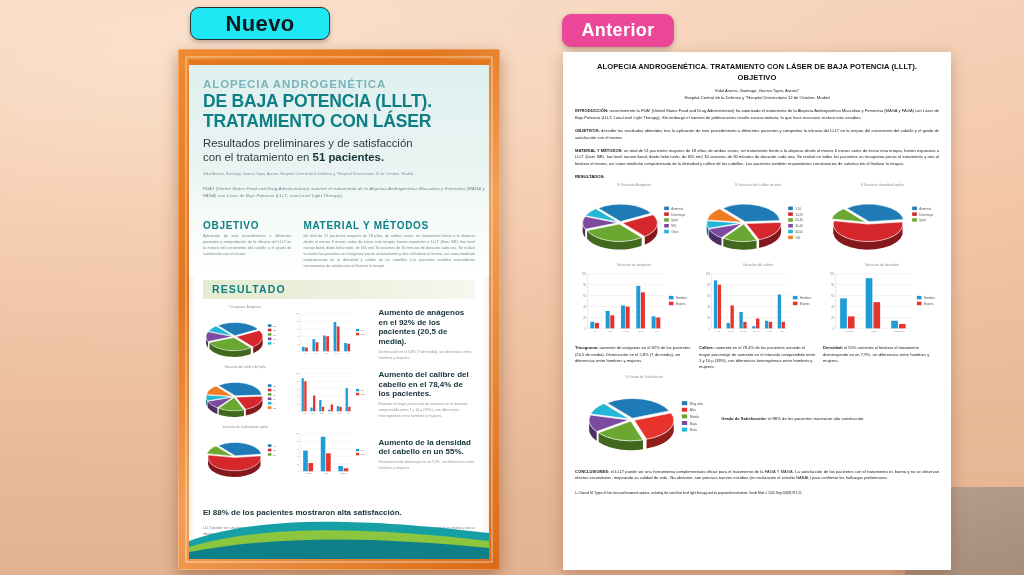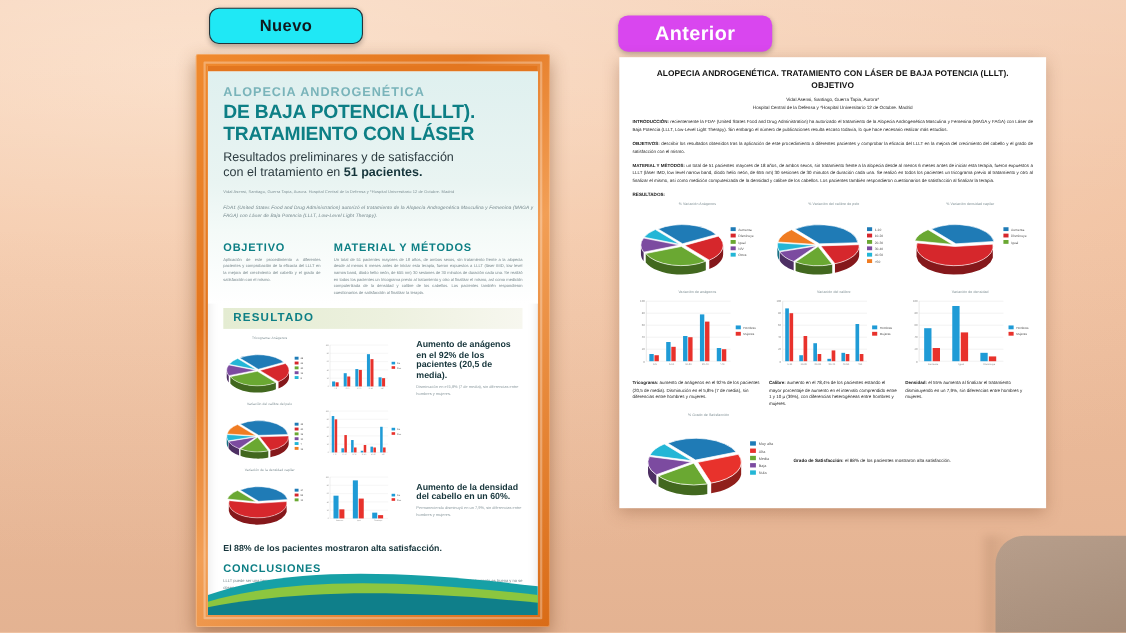--- a/index.html
+++ b/index.html
@@ -40,26 +40,26 @@
     display: flex; align-items: center; justify-content: center;
     border-radius: 9px;
     font-weight: bold;
     letter-spacing: .4px;
     box-shadow: 0 2px 5px rgba(0,0,0,.25);
   }
   #badge-nuevo {
     left: 190px; top: 7px; width: 140px; height: 33px;
     background: #1fe8f5;
     color: #10181c;
-    font-size: 15px;
+    font-size: 22px;
     border: 1.5px solid #23343a;
   }
   #badge-anterior {
-    left: 562px; top: 14px; width: 140px; height: 33px;
-    background: #d946ef;
+    left: 562px; top: 14px; width: 112px; height: 33px;
+    background: #ec4899;
     color: #ffffff;
     font-size: 18px;
   }
 
   
   #frame {
     position: absolute;
     left: 178px; top: 49px; width: 322px; height: 521px;
     background:
       linear-gradient(135deg, #f08a2e 0%, #e3761f 30%, #f29f56 55%, #d96b16 100%);
@@ -162,21 +162,21 @@
   #imd-tag { border-left: 1px solid #9fb6c2; padding-left: 3px; line-height: 1.15; }
   #imd-tag div { color: #5d7a88; font-size: 3.2px; letter-spacing: .5px; font-weight: bold; }
   #nw-wave {
     position: absolute; left: 0; right: 0; bottom: 0; height: 46px;
     flex: 0 0 auto;
   }
 
   
   #poster-old {
     position: absolute;
-    left: 563px; top: 52px; width: 388px; height: 410px;
+    left: 563px; top: 52px; width: 388px; height: 518px;
     background: #ffffff;
     box-shadow: 0 4px 14px rgba(120,70,40,.35);
     padding: 10px 12px;
     overflow: hidden;
   }
   .ol-title {
     text-align: center; color: #111111; font-weight: bold;
     font-size: 7.6px; line-height: 1.42; letter-spacing: .05px;
   }
   .ol-authors { text-align: center; color: #222; font-size: 4.2px; margin-top: 4px; line-height: 1.5; }
@@ -369,20 +369,24 @@
               <text x="59.5" y="55.2" font-size="2" fill="#888" text-anchor="middle">40-50</text>
               <rect x="66.98" y="22.86" width="2.8666666666666667" height="29.14" fill="#1f9bd6"></rect>
               <rect x="70.31333333333333" y="46.36" width="2.8666666666666667" height="5.64" fill="#e8322c"></rect>
               <text x="70.5" y="55.2" font-size="2" fill="#888" text-anchor="middle">&gt;50</text>
               <rect x="80" y="24" width="4" height="3" fill="#1f9bd6"></rect>
               <text x="86" y="26.8" font-size="2.4" fill="#555">Pre</text>
               <rect x="80" y="29" width="4" height="3" fill="#e8322c"></rect>
               <text x="86" y="31.8" font-size="2.4" fill="#555">Post</text>
             </svg>
           </div>
+          <div class="nw-txt-wrap">
+            <div class="nw-stat">Aumento del calibre del cabello en el 78,4% de los pacientes.</div>
+            <div class="nw-stat-sub">Estando el mayor porcentaje de aumento en el intervalo comprendido entre 1 y 10 µ (39%), con diferencias heterogéneas entre hombres y mujeres.</div>
+          </div>
         </div>
         <div class="nw-row">
           <div class="nw-pie-wrap">
             <div class="mini-cap">Variación de la densidad capilar</div>
             <svg viewBox="0 0 100 62" width="88" height="55">
               <path d="M67.71091239206733,32.91264800508719 L65.92219427461144,36.495919932329414 L62.43661682519679,39.752053113193476 L57.465479092335315,42.483657630820645 L51.31013621394016,44.525140999069926 L44.343730979791545,45.75274653787202 L36.988573557684255,46.09205562188828 L29.690540645956396,45.52249900896454 L22.89204600033035,44.07860376732149 L17.005220887657032,41.847900211559185 L12.386930293183822,38.96561573102279 L9.317139422827355,35.60647717574408 L7.981941943835168,31.974118747186374 L7.981941943835168,38.974118747186374 L9.317139422827355,42.60647717574408 L12.386930293183822,45.96561573102279 L17.005220887657032,48.847900211559185 L22.89204600033035,51.07860376732149 L29.690540645956396,52.52249900896454 L36.988573557684255,53.09205562188828 L44.343730979791545,52.75274653787202 L51.31013621394016,51.525140999069926 L57.465479092335315,49.483657630820645 L62.43661682519679,46.752053113193476 L65.92219427461144,43.495919932329414 L67.71091239206733,39.91264800508719 Z" fill="rgb(133,24,27)"></path>
               <path d="M38.80987401590629,28.977245865522924 L19.687154323445597,17.419547223886084 A30,15 0 0 1 68.57331505534063,27.097247362058365 Z" fill="#1f7bb6" stroke="#ffffff" stroke-width="0.5"></path>
               <path d="M37.93089633002812,31.099457216402303 L67.69433736946246,29.219458712937744 A30,15 0 1 1 8.462278808167461,28.288737497616424 Z" fill="#d6272c" stroke="#ffffff" stroke-width="0.5"></path>
               <path d="M36.10636754059132,29.44005444267459 L6.637750018730664,26.62933472388871 A30,15 0 0 1 16.983647848130637,17.88235580103775 Z" fill="#6aa832" stroke="#ffffff" stroke-width="0.5"></path>
               <rect x="76" y="16" width="4" height="3" fill="#1f7bb6"></rect>
@@ -417,30 +421,29 @@
               <rect x="57.96" y="45.42" width="5.733333333333333" height="6.580000000000001" fill="#1f9bd6"></rect>
               <rect x="64.62666666666667" y="48.24" width="5.733333333333333" height="3.7600000000000002" fill="#e8322c"></rect>
               <text x="65" y="55.2" font-size="2" fill="#888" text-anchor="middle">Disminuye</text>
               <rect x="80" y="24" width="4" height="3" fill="#1f9bd6"></rect>
               <text x="86" y="26.8" font-size="2.4" fill="#555">Pre</text>
               <rect x="80" y="29" width="4" height="3" fill="#e8322c"></rect>
               <text x="86" y="31.8" font-size="2.4" fill="#555">Post</text>
             </svg>
           </div>
           <div class="nw-txt-wrap">
-            <div class="nw-stat">Aumento de la densidad del cabello en un 60%.</div>
+            <div class="nw-stat">Aumento de la densidad del cabello en un 55%.</div>
             <div class="nw-stat-sub">Permaneciendo disminuyó en un 7,9%, sin diferencias entre hombres y mujeres.</div>
           </div>
         </div>
       </div>
 
     <div id="nw-satis">El 88% de los pacientes mostraron alta satisfacción.</div>
 
     <div id="nw-concl">
-      <div class="nw-h">CONCLUSIONES</div>
       <div class="nw-body">LLLT puede ser una herramienta complementaria eficaz para el tratamiento de la FAGA y MAGA. La satisfacción de los pacientes con el tratamiento es buena y no se observan efectos secundarios, mejorando su calidad de vida.</div>
     </div>
 
     <div id="nw-logo-row">
       <div id="imd-logo">
         <div id="imd-mark">IMD</div>
         <div id="imd-tag">
           <div>CLÍNICAS</div>
           <div>DERMATOLÓGICAS</div>
         </div>

